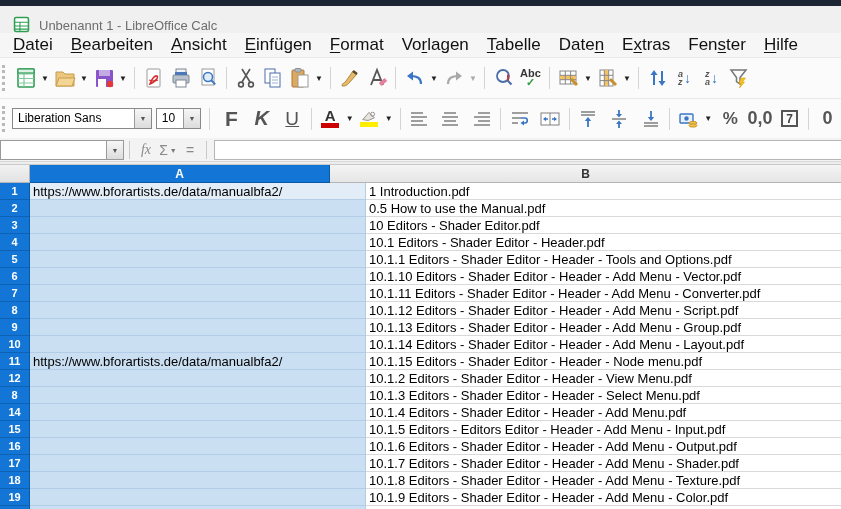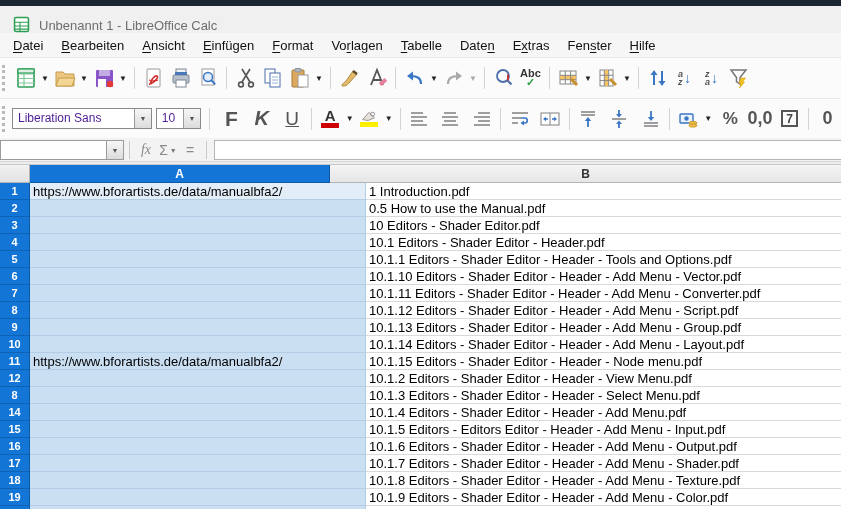--- a/index.html
+++ b/index.html
@@ -10,21 +10,21 @@
   
   .top-strip { height:6px; background:#1b2534; flex:0 0 auto; }
 
   
   .titlebar { height:27px; background:#f0f0f0; display:flex; align-items:flex-end; padding-left:13px; flex:0 0 auto; }
   .titlebar .app-icon { width:17px; height:17px; margin-right:9px; }
   .titlebar .title-text { font-size:13px; color:#6e6e6e; }
 
   
   .menubar { height:24px; background:#f6f6f6; display:flex; align-items:center; padding-left:4px; flex:0 0 auto; }
-  .menu-item { font-size:13px; color:#111; padding:3px 9px; cursor:default; }
+  .menu-item { font-size:17px; color:#111; padding:3px 9px; cursor:default; }
   .menu-item u { text-decoration:underline; text-underline-offset:2px; }
 
   
   .toolbar { background:#fbfbfb; display:flex; align-items:center; flex:0 0 auto; overflow:hidden; white-space:nowrap; }
   .tb1 { height:41px; border-top:1px solid #e8e8e8; }
   .tb2 { height:40px; border-top:1px solid #e8e8e8; }
   .grip { width:7px; height:26px; margin:0 3px 0 2px; border-left:3px dotted #b9b9b9; flex:0 0 auto; }
   .tsep { width:1px; height:22px; background:#d4d4d4; margin:0 5px; flex:0 0 auto; }
   .tbtn { height:28px; min-width:27px; display:flex; align-items:center; justify-content:center; border-radius:2px; flex:0 0 auto; }
   .tbtn svg { width:22px; height:22px; display:block; }
@@ -43,21 +43,21 @@
   .spell .check { font-size:11px; color:#2f9e44; font-weight:700; }
   .sortaz { display:flex; align-items:center; }
   .sortaz .letters { display:flex; flex-direction:column; font-size:9px; line-height:8px; color:#555; font-weight:700; }
   .sortaz .arr { font-size:14px; color:#3a76c4; margin-left:1px; }
   .numfmt { font-size:18px; color:#555; font-weight:600; }
   .datefmt { width:17px; height:17px; border:2px solid #555; font-size:12px; font-weight:700; color:#444;
              display:flex; align-items:center; justify-content:center; }
 
   
   .combo { display:flex; height:21px; border:1px solid #898989; background:#fff; flex:0 0 auto; }
-  .combo .val { font-size:12px; color:#4c1d95; padding:2px 5px 0 5px; }
+  .combo .val { font-size:12px; color:#000000; padding:2px 5px 0 5px; }
   .combo .cbtn { width:17px; background:linear-gradient(#f6f6f6,#dcdcdc); border-left:1px solid #9a9a9a;
                  display:flex; align-items:center; justify-content:center; font-size:7px; color:#555; }
 
   
   .formulabar { height:23px; background:#f3f3f3; display:flex; align-items:center; padding-top:1px; flex:0 0 auto; }
   .namebox { display:flex; height:20px; flex:0 0 auto; }
   .namebox input { width:106px; height:20px; border:1px solid #9a9a9a; border-right:none; font-size:12px; padding:0 4px;
                    font-family:"Liberation Sans", sans-serif; }
   .namebox .cbtn { width:18px; height:20px; background:linear-gradient(#f6f6f6,#dcdcdc); border:1px solid #9a9a9a;
                    display:flex; align-items:center; justify-content:center; font-size:7px; color:#555; }

